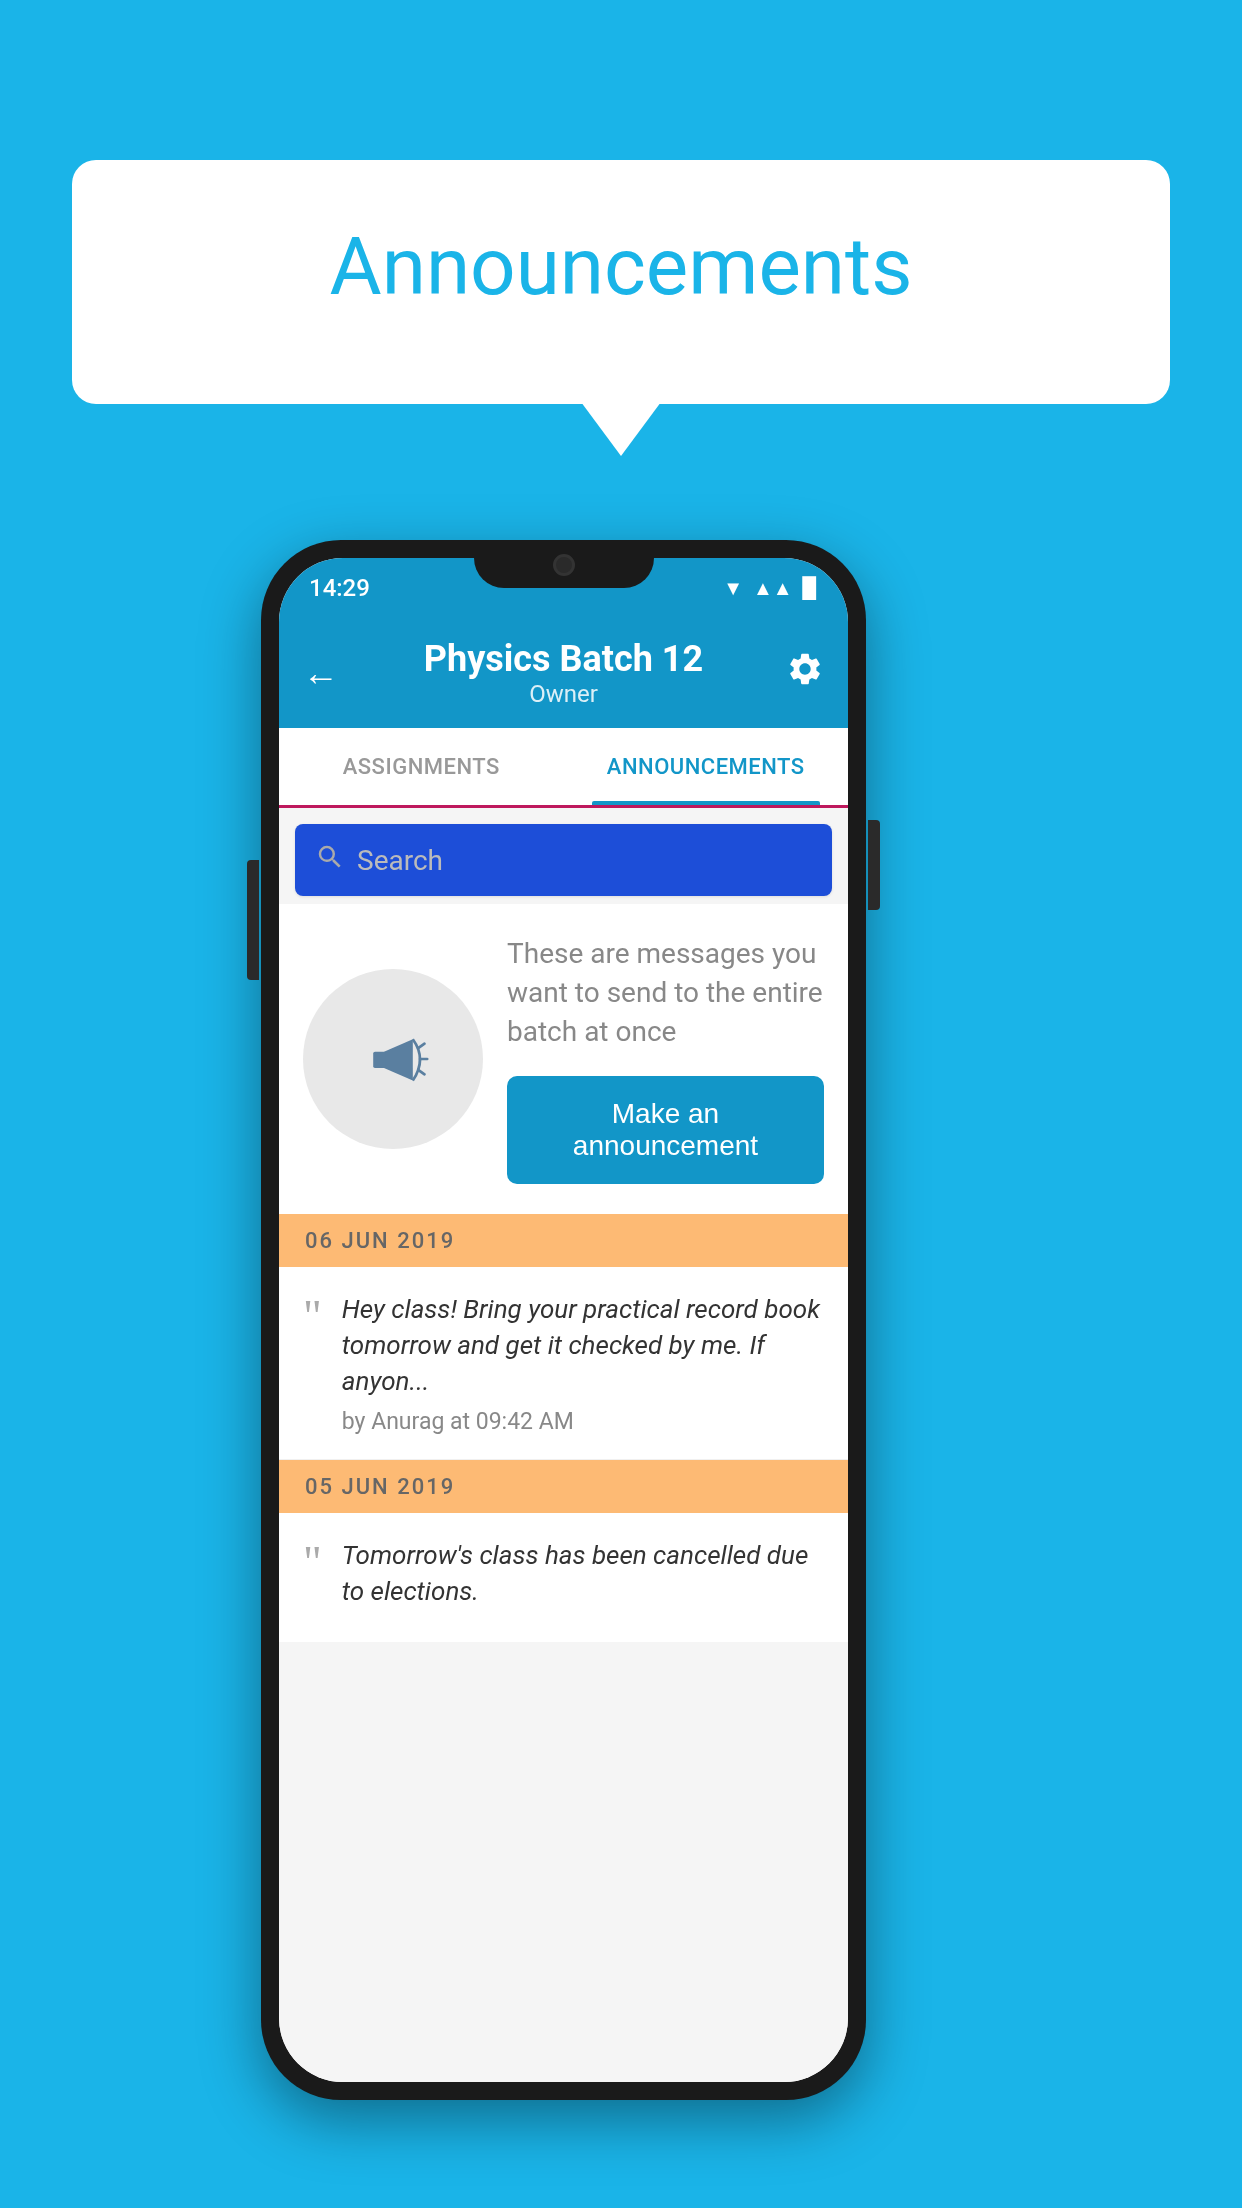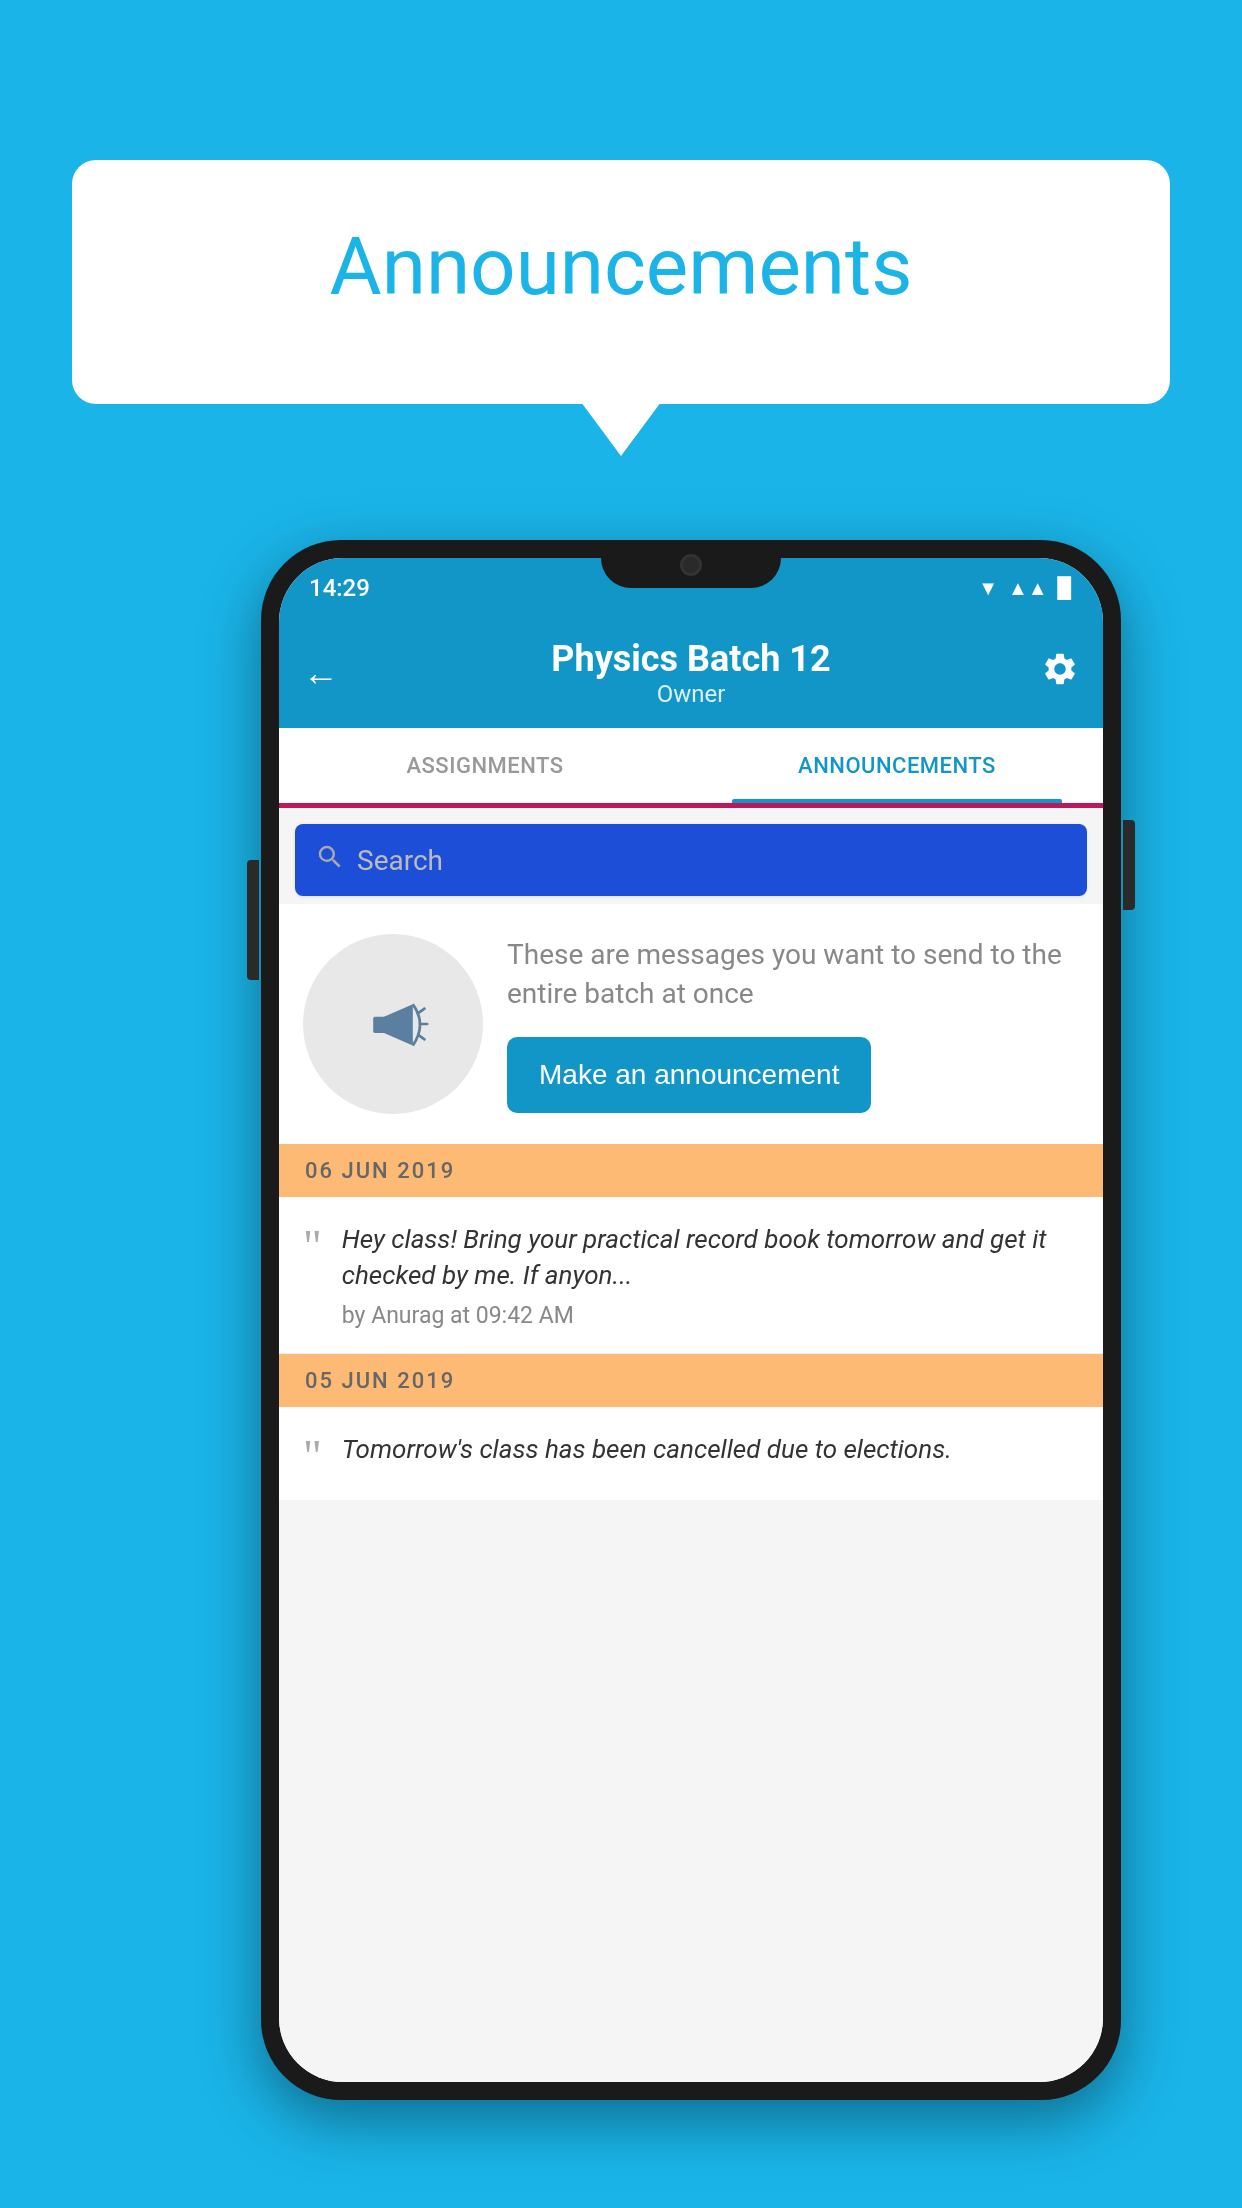--- a/index.html
+++ b/index.html
@@ -59,21 +59,21 @@
     .phone-container {
       position: absolute;
       top: 540px;
       left: 50%;
       transform: translateX(-50%);
       width: 720px;
       height: 1560px;
     }
 
     .phone-outer {
-      width: 860px;
+      width: 605px;
       height: 1560px;
       background: #1a1a1a;
       border-radius: 80px;
       position: relative;
       box-shadow: 0 20px 60px rgba(0,0,0,0.4);
     }
 
     
     .phone-outer::before {
       content: '';
@@ -209,21 +209,21 @@
     
     .tabs-bar {
       position: absolute;
       top: 170px;
       left: 0;
       right: 0;
       height: 80px;
       background: white;
       display: flex;
       align-items: stretch;
-      border-bottom: 5px solid #be185d;
+      border-bottom: 3px solid #be185d;
     }
 
     .tab-item {
       flex: 1;
       display: flex;
       align-items: center;
       justify-content: center;
       font-size: 22px;
       font-weight: 500;
       color: #999;

